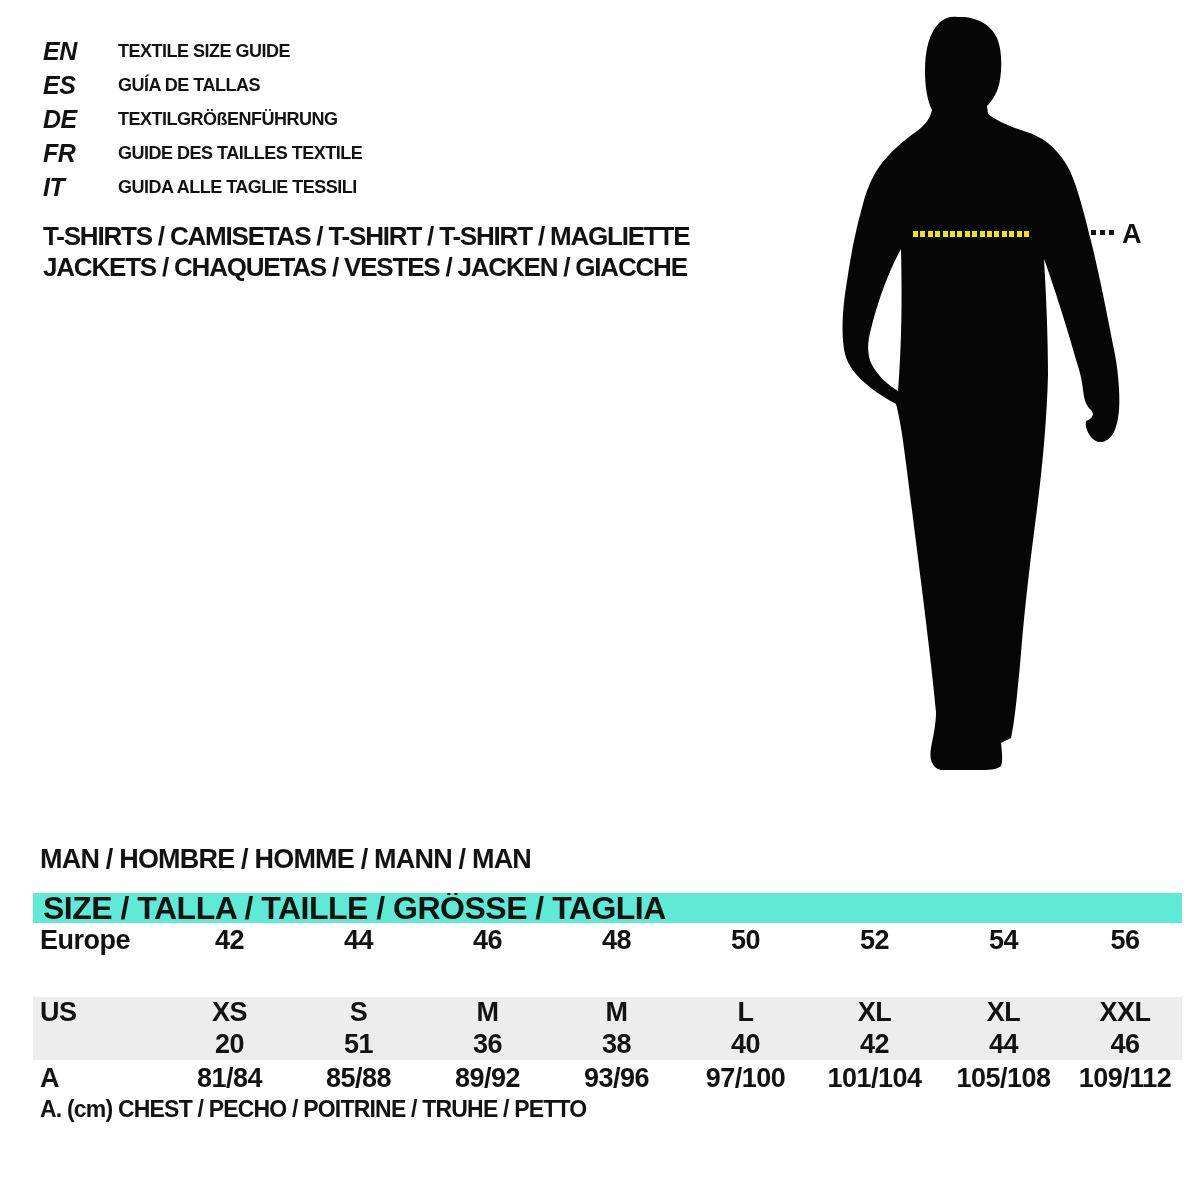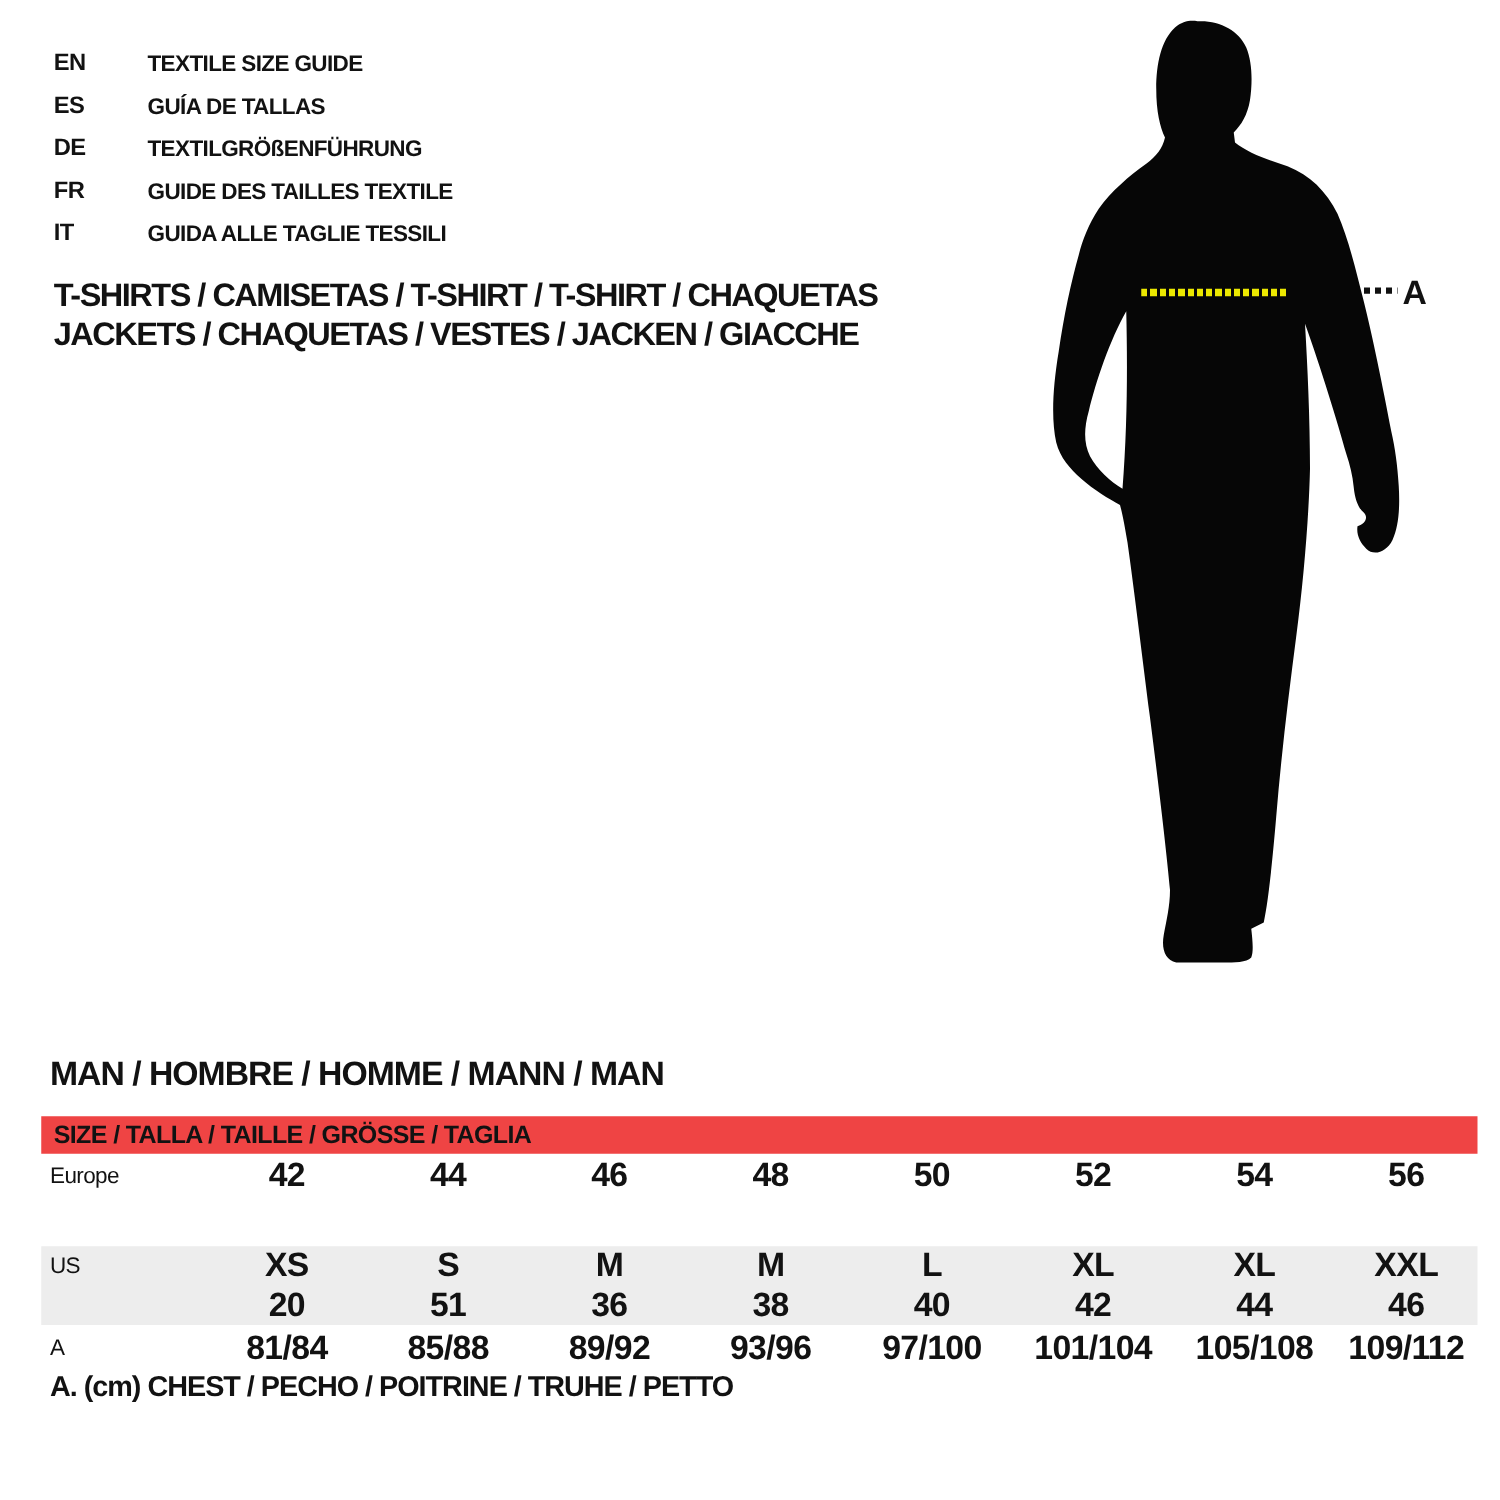--- a/index.html
+++ b/index.html
@@ -10,21 +10,21 @@
     width: 1200px;
     height: 1200px;
     background: #ffffff;
     overflow: hidden;
   }
 
   
   .langs { position: absolute; left: 43px; top: 34px; }
   .lang-row { display: flex; height: 34px; line-height: 34px; }
   .lang-code {
-    width: 75px; font-size: 19px; font-weight: 700; letter-spacing: -0.5px;
+    width: 75px; font-size: 25px; font-weight: 700; letter-spacing: -0.5px; font-style: italic;
   }
   .lang-label {
     font-size: 18px; font-weight: 700; letter-spacing: -0.5px; white-space: nowrap;
   }
 
   
   .cats { position: absolute; left: 43px; top: 221px; }
   .cat-line {
     font-size: 26px; font-weight: 700; letter-spacing: -1.2px;
     line-height: 31px; white-space: nowrap;
@@ -47,36 +47,36 @@
 
   
   .section-title {
     position: absolute; left: 40px; top: 844px;
     font-size: 27px; font-weight: 700; letter-spacing: -0.8px; white-space: nowrap;
   }
 
   
   .size-table { position: absolute; left: 33px; top: 893px; width: 1149px; }
   .thead {
-    height: 30px; line-height: 30px; background: #ef4444;
-    padding-left: 10px; font-size: 20px; font-weight: 700; letter-spacing: -0.5px;
+    height: 30px; line-height: 30px; background: #5eead4;
+    padding-left: 10px; font-size: 32px; font-weight: 700; letter-spacing: -0.5px;
     white-space: nowrap; overflow: hidden;
   }
   .trow {
     display: grid;
     grid-template-columns: 132px repeat(7, 129px) 1fr;
     align-items: center;
   }
   .trow.h34 { height: 34px; }
   .trow.h31 { height: 31px; margin-top: 40px; }
   .trow.h32 { height: 32px; }
   .trow.h36 { height: 36px; }
   .trow.band { background: #ededed; }
   .tlabel {
-    padding-left: 7px; font-size: 18px; font-weight: 400; letter-spacing: -0.5px;
+    padding-left: 7px; font-size: 27px; font-weight: 700; letter-spacing: -0.5px;
   }
   .tcell {
     text-align: center; font-size: 27px; font-weight: 700; letter-spacing: -0.5px;
     white-space: nowrap;
   }
 
   
   .footer-note {
     position: absolute; left: 40px; top: 1096px;
     font-size: 23px; font-weight: 700; letter-spacing: -0.8px; white-space: nowrap;
@@ -104,21 +104,21 @@
       <span class="lang-code">FR</span>
       <span class="lang-label">GUIDE DES TAILLES TEXTILE</span>
     </div>
     <div class="lang-row">
       <span class="lang-code">IT</span>
       <span class="lang-label">GUIDA ALLE TAGLIE TESSILI</span>
     </div>
   </div>
 
   <div class="cats">
-    <div class="cat-line">T-SHIRTS / CAMISETAS / T-SHIRT / T-SHIRT / CHAQUETAS</div>
+    <div class="cat-line">T-SHIRTS / CAMISETAS / T-SHIRT / T-SHIRT / MAGLIETTE</div>
     <div class="cat-line">JACKETS / CHAQUETAS / VESTES / JACKEN / GIACCHE</div>
   </div>
 
   <svg class="man-svg" viewBox="0 0 1200 1200" xmlns="http://www.w3.org/2000/svg" aria-hidden="true">
     <path fill="#060606" fill-rule="evenodd" d="
       M 958 17
       C 975 16 991 24 997 38
       C 1002 50 1002 66 1000 80
       C 998 92 993 100 987 106
       L 988 114

